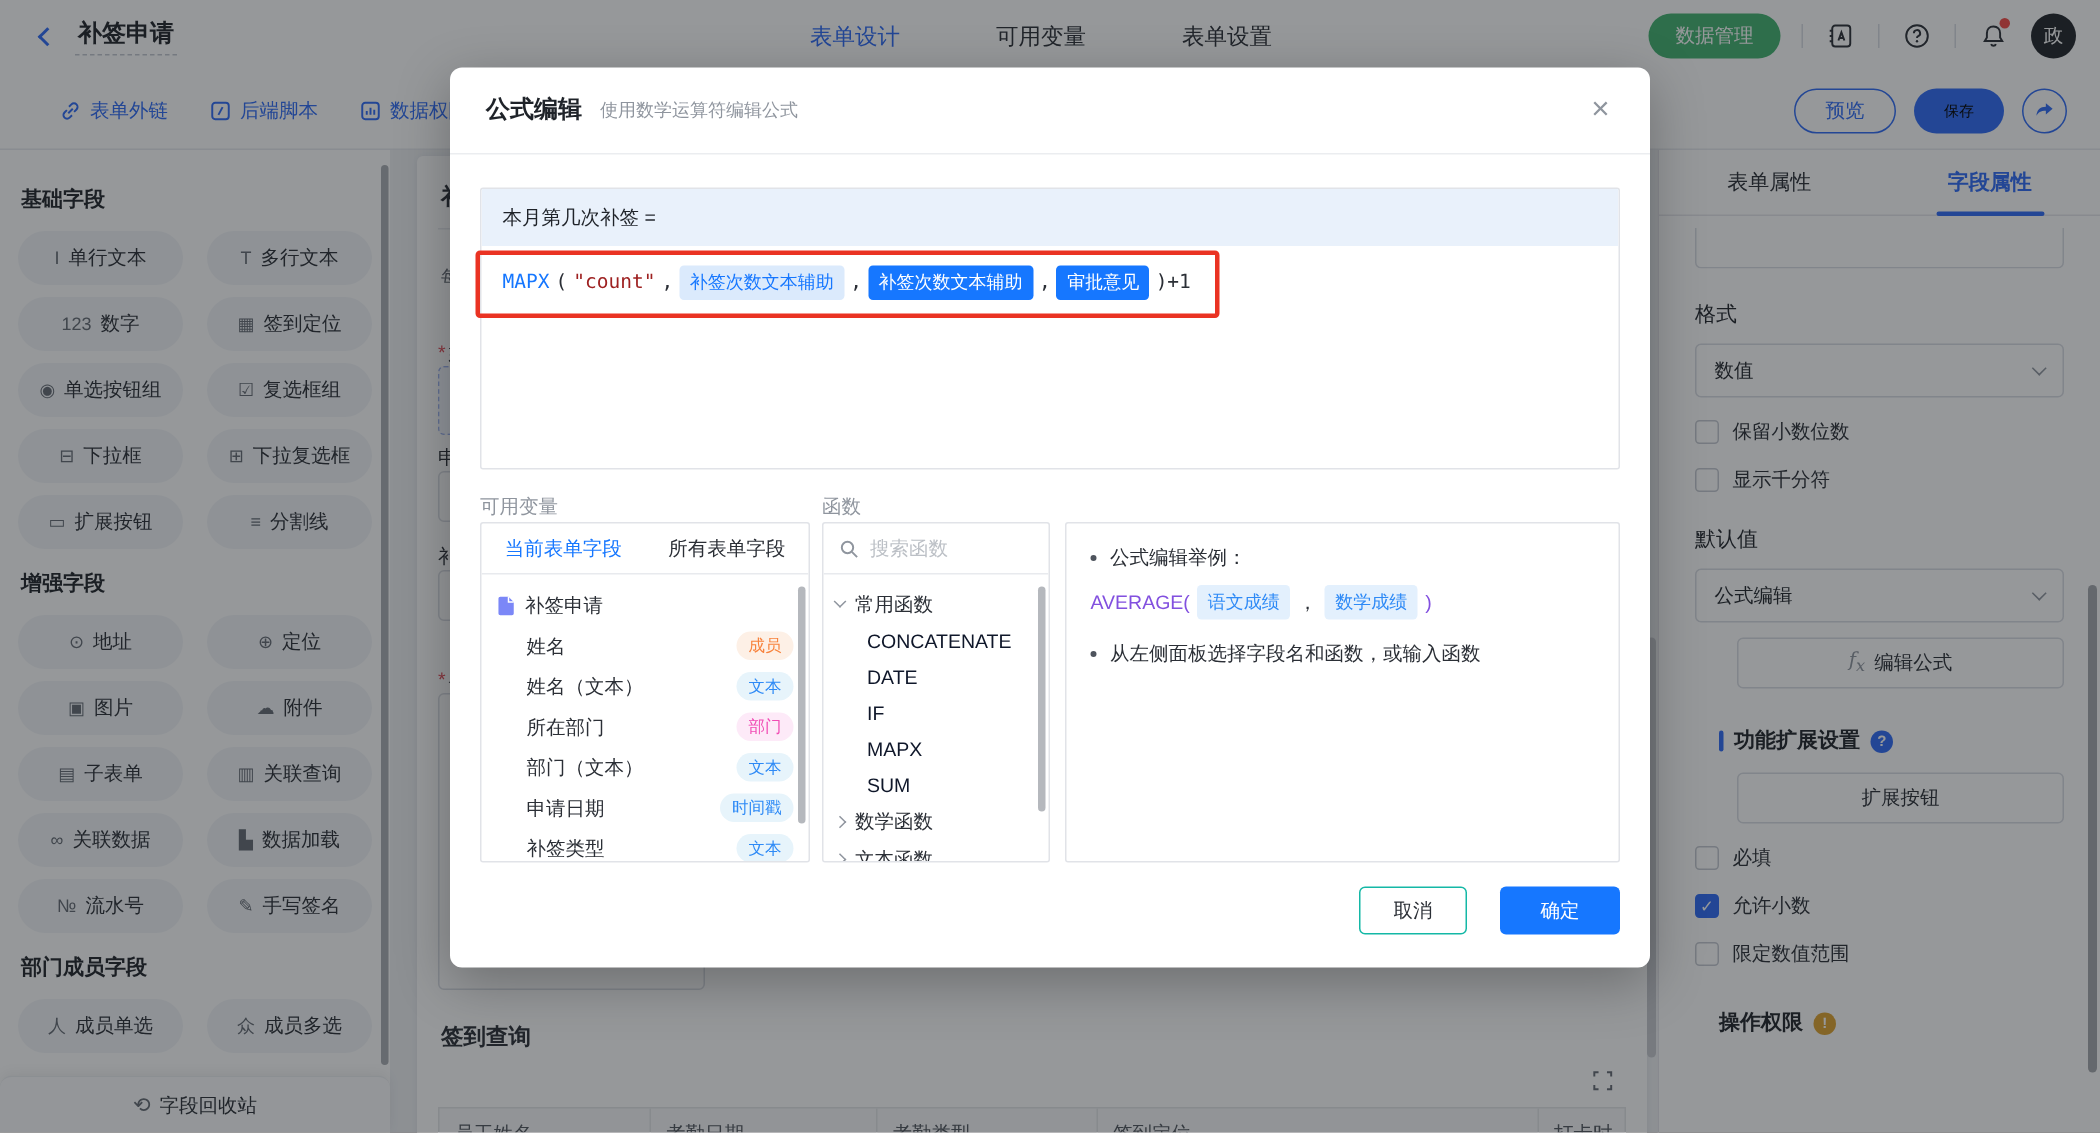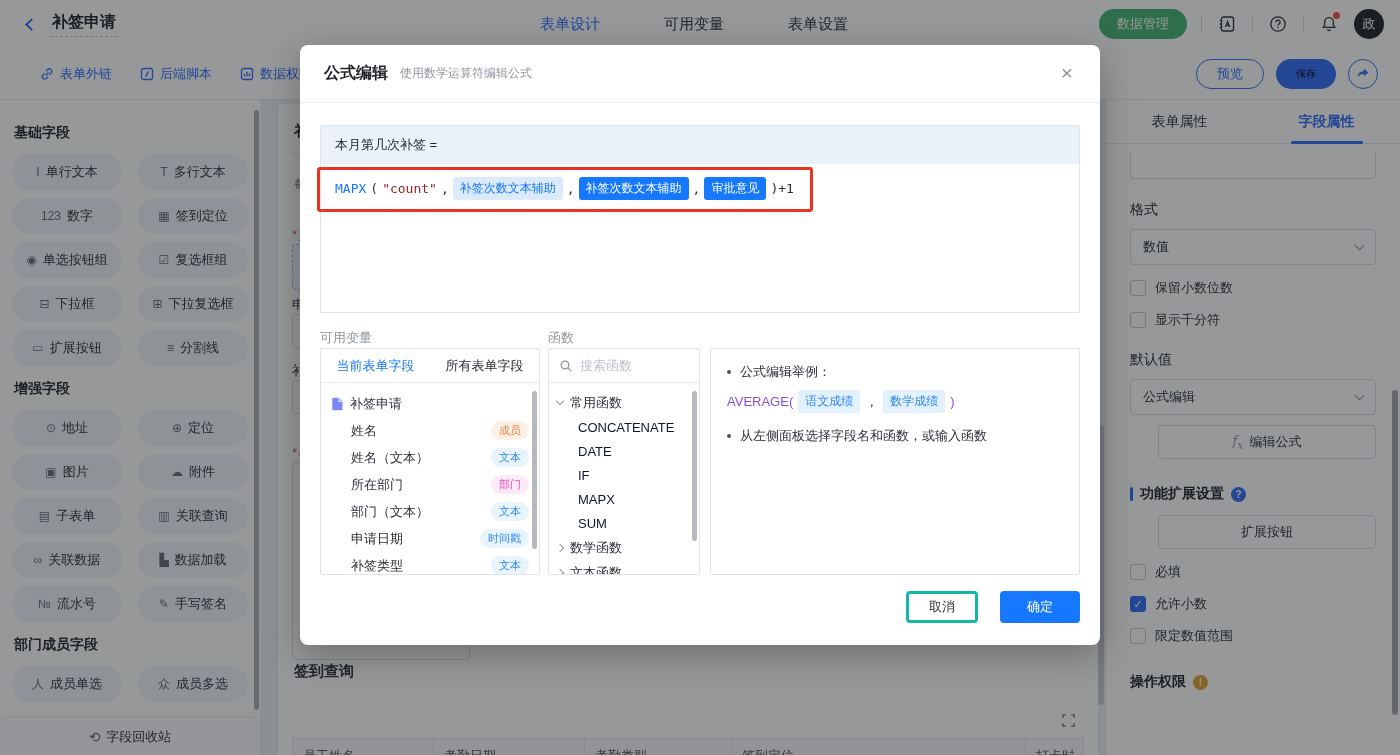--- a/index.html
+++ b/index.html
@@ -69,21 +69,21 @@
   .rp-tab.active::after{content:"";position:absolute;bottom:-1px;left:50%;transform:translateX(-50%);width:72px;height:3px;background:var(--accent);border-radius:2px;}
   .rp-input-empty{margin-top:8px;height:27px;border:1px solid #d9dce3;border-radius:4px;border-top:none;border-top-left-radius:0;border-top-right-radius:0;}
   .rp-label{font-size:14px;font-weight:normal;margin:22px 0 10px;}
   .rp-select{height:36px;border:1px solid #d9dce3;border-radius:4px;display:flex;align-items:center;justify-content:space-between;padding:0 12px;font-size:13px;cursor:pointer;background:#fff;}
   .chev-down{width:7px;height:7px;border-right:1.5px solid #8f959e;border-bottom:1.5px solid #8f959e;transform:rotate(45deg);margin-top:-4px;}
   .check-row{display:flex;align-items:center;gap:9px;margin-top:14px;font-size:13px;color:#2b2f36;cursor:pointer;}
   .cb{width:16px;height:16px;border:1px solid #c5c9d1;border-radius:3px;background:#fff;display:flex;align-items:center;justify-content:center;font-size:11px;color:#fff;flex:none;}
   .cb.checked{background:var(--accent);border-color:var(--accent);}
   .rp-btn{height:34px;border:1px solid #d9dce3;border-radius:4px;display:flex;align-items:center;justify-content:center;gap:6px;font-size:13px;color:#2b2f36;cursor:pointer;background:#fff;margin-left:28px;}
   .fx{font-style:italic;color:#8f959e;font-family:"DejaVu Serif",serif;font-size:13px;}
-  .rp-sec{display:flex;align-items:center;gap:7px;margin:26px 0 12px;}
+  .rp-sec{display:flex;align-items:center;gap:7px;margin:26px 16px 12px;}
   .rp-sec-bar{width:3px;height:14px;background:var(--accent);border-radius:2px;}
   .rp-sec-title{font-size:14px;font-weight:bold;}
   .ic-circle{width:15px;height:15px;border-radius:50%;display:flex;align-items:center;justify-content:center;font-size:10px;color:#fff;font-weight:bold;}
   .ic-help{background:var(--accent);}
   .ic-warn{background:var(--amber);}
   .rp-scroll{position:absolute;right:2px;top:290px;width:6px;height:325px;border-radius:3px;background:#a5a8ad;}
 
   
   .overlay{position:absolute;inset:0;background:rgba(23,26,31,0.45);z-index:40;}
   .modal{position:absolute;left:300px;top:45px;width:800px;height:600px;background:#fff;border-radius:8px;box-shadow:0 10px 36px rgba(0,0,0,.28);z-index:50;}
@@ -127,21 +127,21 @@
   .tree-chev{width:6px;height:6px;border-right:1.4px solid #8f959e;border-bottom:1.4px solid #8f959e;flex:none;}
   .tree-chev.down{transform:rotate(45deg);margin-top:-3px;}
   .tree-chev.right{transform:rotate(-45deg);}
   .fn-item{height:24px;display:flex;align-items:center;padding-left:21px;font-size:13px;color:#0f172a;cursor:pointer;}
   .help-body{padding:14px 16px;font-size:13px;color:#2b2f36;}
   .help-row{display:flex;align-items:center;gap:9px;margin-bottom:14px;flex-wrap:wrap;}
   .bullet{width:4px;height:4px;border-radius:50%;background:#4e5archive3?;background:#4e545d;flex:none;}
   .tok-purple{color:#8250df;}
   .ex-chip{background:#e3f0fd;color:#2e8af6;font-size:12px;padding:3px 7px;border-radius:3px;}
   .modal-footer{position:absolute;right:20px;bottom:22px;display:flex;gap:22px;}
-  .btn-cancel{width:72px;height:32px;border:3px solid #14b8a6;border-radius:4px;background:#fff;font-size:13px;color:#2b2f36;display:flex;align-items:center;justify-content:center;cursor:pointer;}
+  .btn-cancel{width:72px;height:32px;border:1px solid #14b8a6;border-radius:4px;background:#fff;font-size:13px;color:#2b2f36;display:flex;align-items:center;justify-content:center;cursor:pointer;}
   .btn-confirm{width:80px;height:32px;border-radius:4px;background:var(--chip-blue);font-size:13px;color:#fff;display:flex;align-items:center;justify-content:center;cursor:pointer;}
   svg{display:block;}
 </style>
 </head>
 <body>
 
 <div class="app">
 
   <div class="topbar">
     <div class="back">
@@ -345,21 +345,21 @@
 
       <div class="cv" style="left:14px;top:192px">申</div>
       <div class="cv-input" style="left:14px;top:210px;width:180px;height:34px"></div>
 
       <div class="cv" style="left:14px;top:258px">补</div>
       <div class="cv-input" style="left:14px;top:276px;width:180px;height:34px"></div>
 
       <div class="cv" style="left:14px;top:340px"><span class="req">*</span><span>补</span></div>
       <div class="cv-input" style="left:14px;top:358px;width:178px;height:198px"></div>
 
-      <div class="cv cv-sub-title" style="left:16px;top:558px">签到查询</div>
+      <div class="cv cv-sub-title" style="left:16px;top:578px">签到查询</div>
       <div class="fullscreen-ic" style="left:783px;top:609px">
         <svg width="15" height="15" viewBox="0 0 16 16" fill="none" stroke="currentColor" stroke-width="1.4">
             <path d="M2 5 V2 H5 M11 2 H14 V5 M14 11 V14 H11 M5 14 H2 V11"></path>
           </svg>
       </div>
       <div class="cv-table" style="top:634px">
           <div class="cv-th" style="width: 141px;">员工姓名</div>
           <div class="cv-th" style="width: 151px;">考勤日期</div>
           <div class="cv-th" style="width: 147px;">考勤类型</div>
           <div class="cv-th" style="width: 294px;">签到定位</div>

